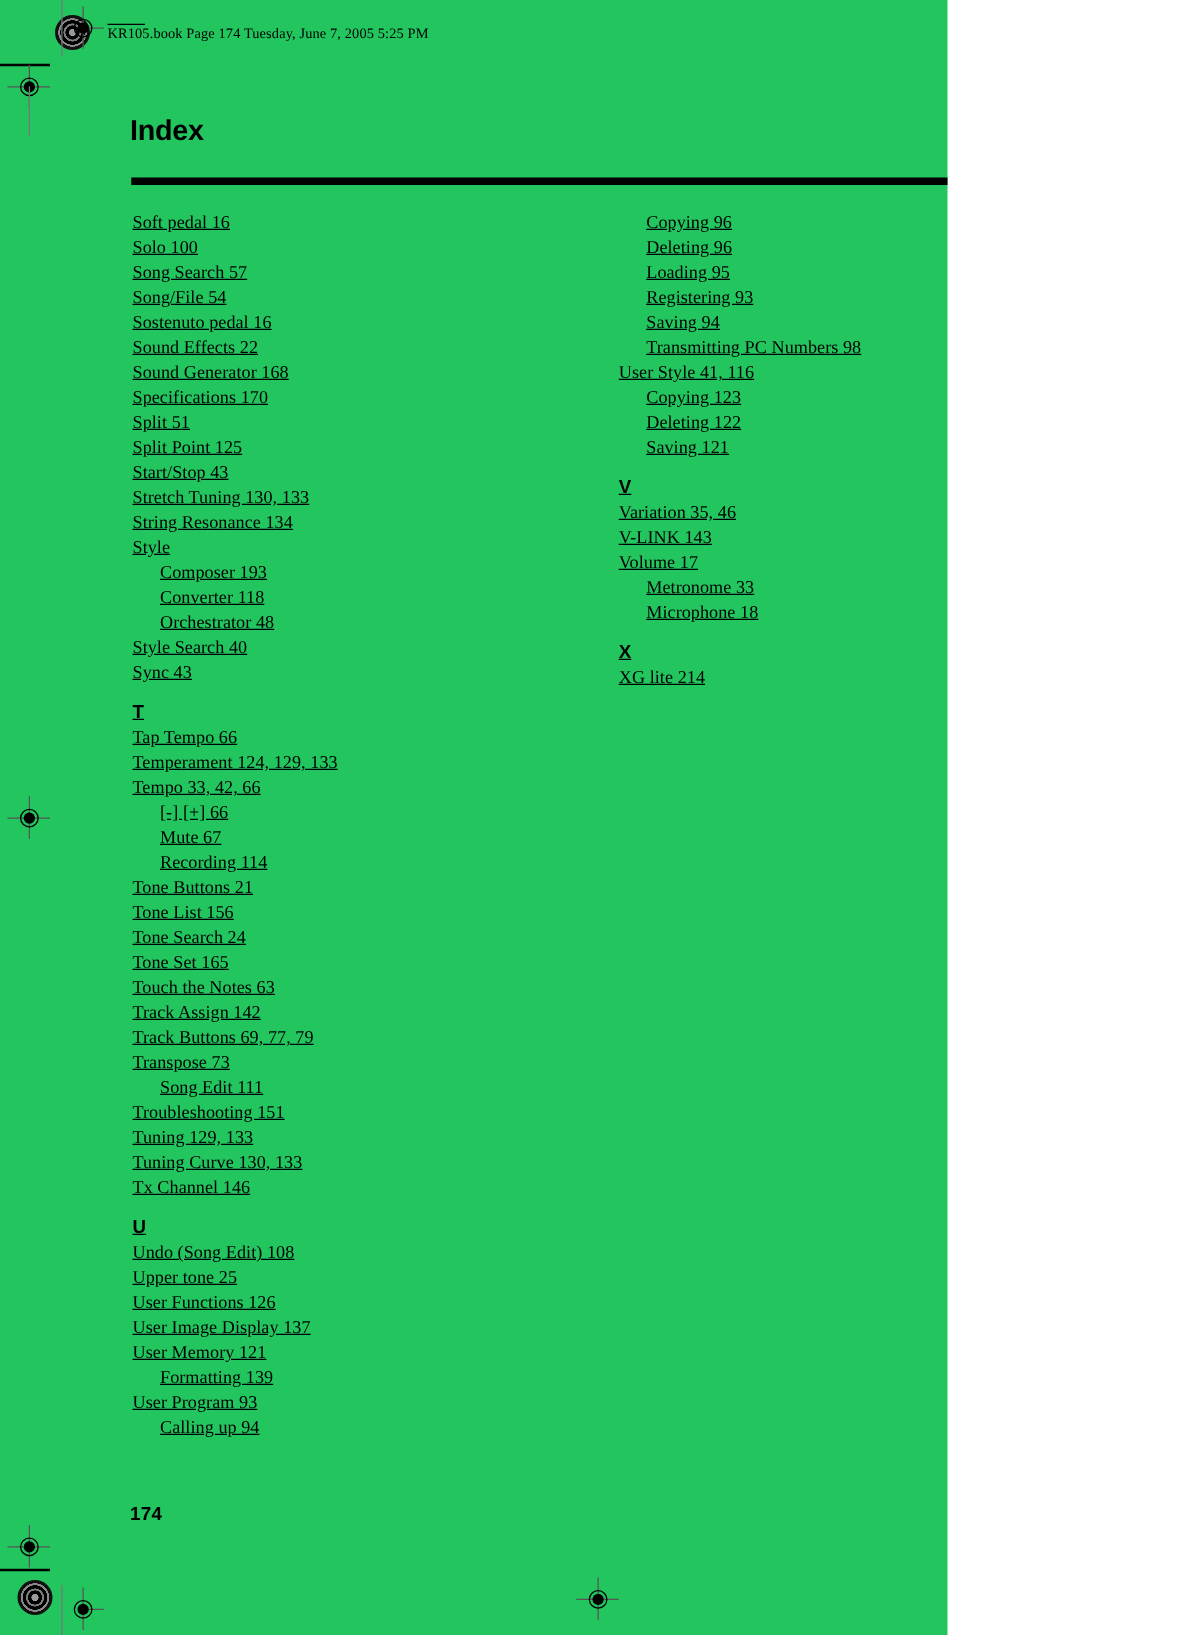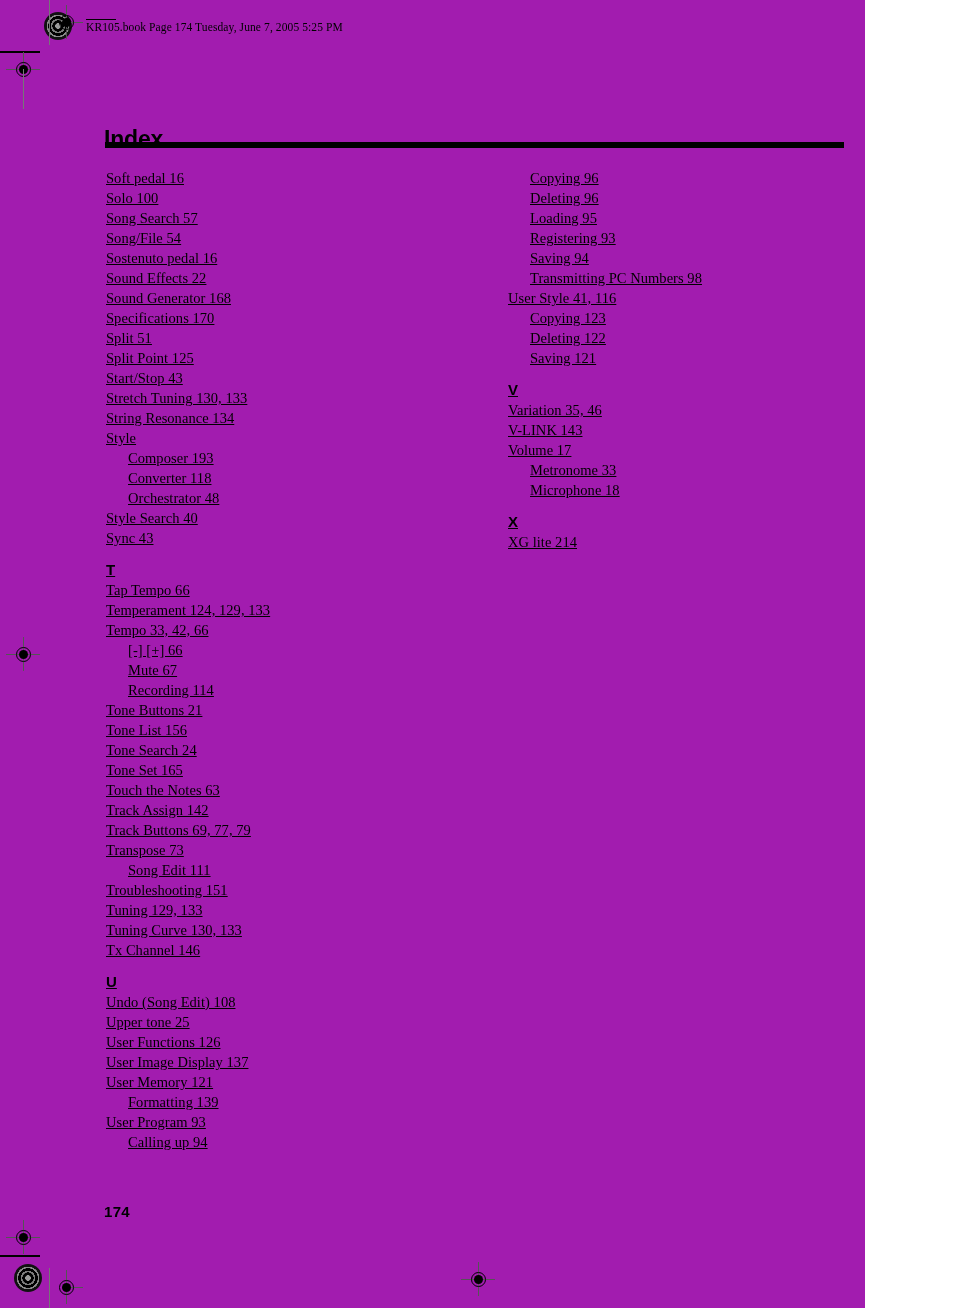--- a/index.html
+++ b/index.html
@@ -2,23 +2,23 @@
 <html><head>
 <meta charset="utf-8">
 <style>
   html, body {
     margin: 0;
     padding: 0;
     background: #ffffff;
   }
   .page {
     position: relative;
-    width: 865px;
+    width: 758px;
     height: 1308px;
-    background: #a21caf;
+    background: #22c55e;
     overflow: hidden;
     font-family: "Liberation Serif", "DejaVu Serif", serif;
     color: #000000;
   }
 
   
   .regmark {
     position: absolute;
     width: 34px;
     height: 34px;
@@ -102,21 +102,21 @@
     top: 19px;
     width: 30px;
     height: 1px;
     background: #000;
   }
 
   
   .page-title {
     position: absolute;
     left: 104px;
-    top: 126px;
+    top: 91px;
     font-family: "Liberation Sans", "DejaVu Sans", sans-serif;
     font-weight: bold;
     font-size: 23px;
     letter-spacing: -0.2px;
   }
   .title-rule {
     position: absolute;
     left: 105px;
     top: 142px;
     width: 739px;
@@ -130,21 +130,21 @@
     left: 0;
     top: 0;
     width: 954px;
   }
   .col {
     position: absolute;
     top: 168px;
     text-decoration: underline;
   }
   .col-1 { left: 106px; width: 360px; }
-  .col-2 { left: 495px; width: 360px; margin-left: 13px; }
+  .col-2 { left: 495px; width: 360px; }
 
   .entry {
     height: 20px;
     line-height: 20px;
     font-size: 14.5px;
     white-space: nowrap;
     letter-spacing: .05px;
   }
   .entry.lvl1 { padding-left: 22px; }
 

